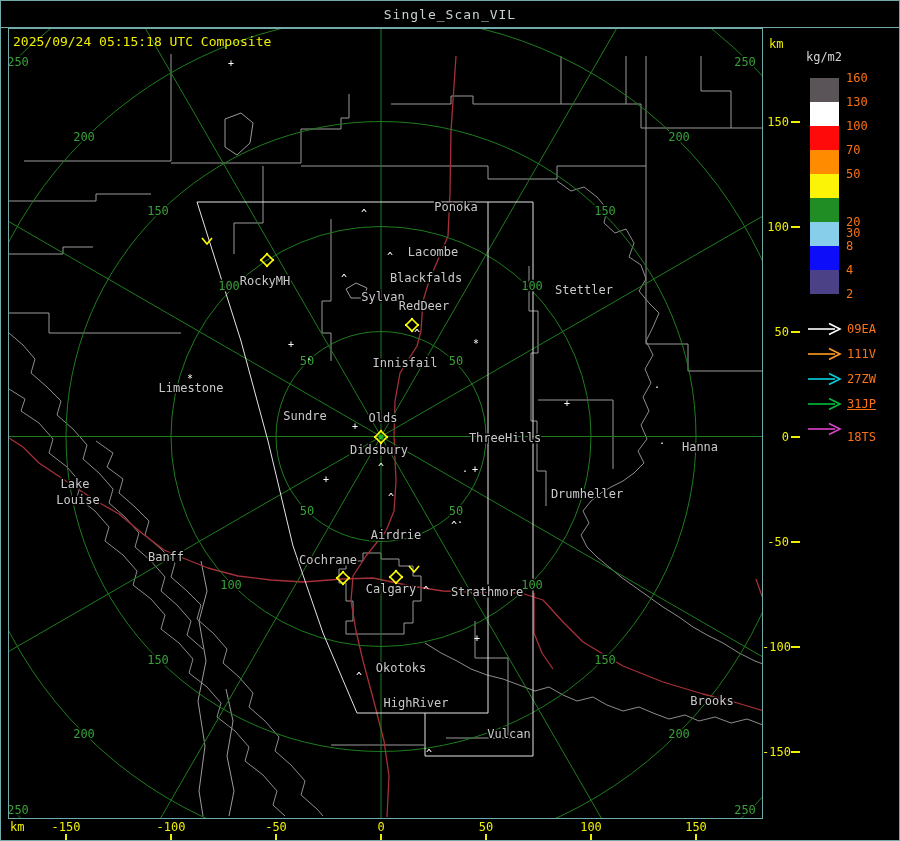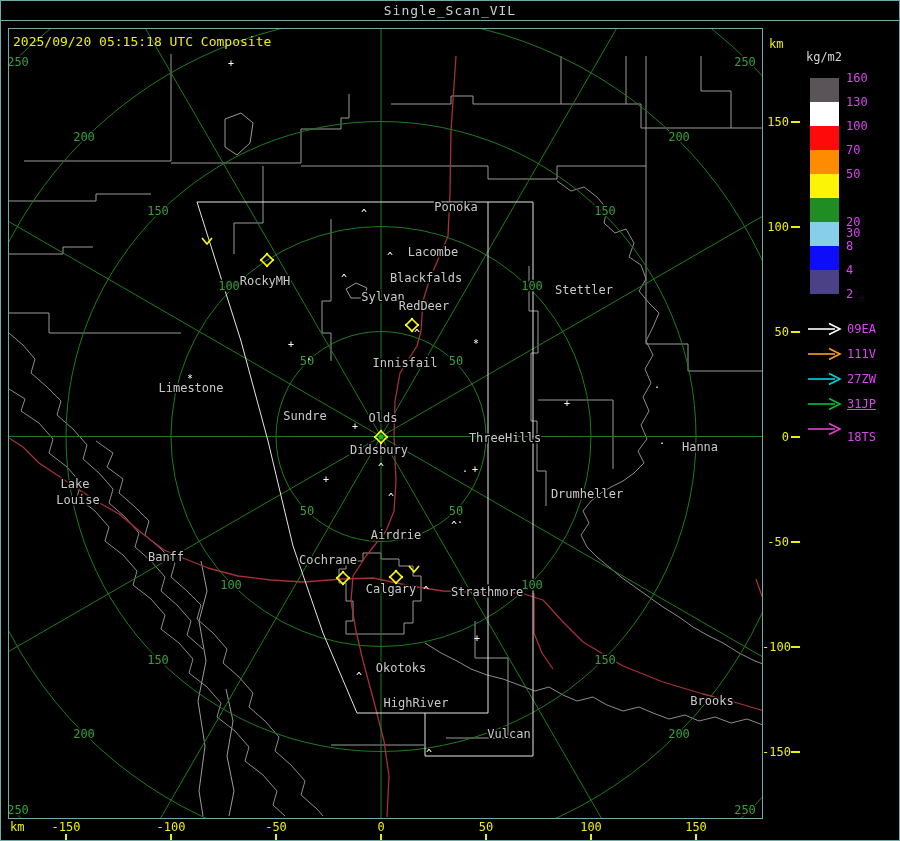--- a/index.html
+++ b/index.html
@@ -1,49 +1,49 @@
 <!DOCTYPE html>
 <html><head>
 <meta charset="utf-8">
 <style>
   html,body{margin:0;padding:0;background:#000;}
   #frame{position:relative;width:900px;height:841px;background:#000;
          font-family:"DejaVu Sans Mono",monospace;overflow:hidden;
          border:1px solid #72aaaa;box-sizing:border-box;}
-  #titlebar{position:absolute;left:0;top:0;width:100%;height:20px;
+  #titlebar{position:absolute;left:0;top:0;width:100%;height:27px;
             border-bottom:1px solid #72aaaa;box-sizing:border-box;
             display:flex;align-items:center;justify-content:center;
             color:#c8d2d2;font-size:13px;letter-spacing:1px;}
   #map{position:absolute;left:7px;top:27px;width:755px;height:791px;
        border:1px solid #72aaaa;box-sizing:border-box;background:#000;}
   #mapsvg{position:absolute;left:0;top:0;}
   #timestamp{position:absolute;left:12px;top:33px;color:#efef00;font-size:13px;z-index:6;}
   .ylab{position:absolute;color:#efef00;font-size:12px;line-height:14px;}
   .ytick{position:absolute;background:#efef00;}
-  .scale-label,.track-label{position:absolute;color:#d946ef;font-size:12px;line-height:16px;}
+  .scale-label,.track-label{position:absolute;color:#f97316;font-size:12px;line-height:16px;}
   #scale-unit{position:absolute;left:781px;top:49px;width:84px;text-align:center;
               color:#d4d4d4;font-size:12px;}
   #swatches{position:absolute;left:809px;top:77px;width:29px;}
   .swatch{width:29px;height:24px;}
   .track-arrow{position:absolute;left:806px;}
   #km-right{left:768px;top:36px;width:30px;}
   #km-bottom{left:9px;top:819px;width:30px;}
   .blab{position:absolute;top:819px;width:44px;text-align:center;color:#efef00;font-size:12px;}
   .btick{position:absolute;top:833px;width:2px;height:7px;background:#efef00;}
 </style>
 </head>
 <body>
 
 <div id="frame">
 
   <div id="titlebar">
     <span>Single_Scan_VIL</span>
   </div>
 
-  <div id="timestamp">2025/09/20 05:15:18 UTC Composite</div>
+  <div id="timestamp">2025/09/24 05:15:18 UTC Composite</div>
 
   <div id="map">
     <svg id="mapsvg" width="753" height="789" viewBox="8 28 753 789">
         <polyline points="170,53 170,160" fill="none" stroke="#9a9a9a" stroke-width="1" stroke-linejoin="round"></polyline>
         <polyline points="23,160 170,160" fill="none" stroke="#9a9a9a" stroke-width="1" stroke-linejoin="round"></polyline>
         <polyline points="170,162 300,162" fill="none" stroke="#9a9a9a" stroke-width="1" stroke-linejoin="round"></polyline>
         <polyline points="300,162 300,128 340,128 340,117 348,117 348,93" fill="none" stroke="#9a9a9a" stroke-width="1" stroke-linejoin="round"></polyline>
         <polyline points="300,165 390,165 487,165 487,178 556,178 556,165 645,165" fill="none" stroke="#9a9a9a" stroke-width="1" stroke-linejoin="round"></polyline>
         <polyline points="390,103 450,103 450,95 472,95 472,103 560,103 560,55" fill="none" stroke="#9a9a9a" stroke-width="1" stroke-linejoin="round"></polyline>
         <polyline points="560,103 640,103 640,127 770,127" fill="none" stroke="#9a9a9a" stroke-width="1" stroke-linejoin="round"></polyline>

